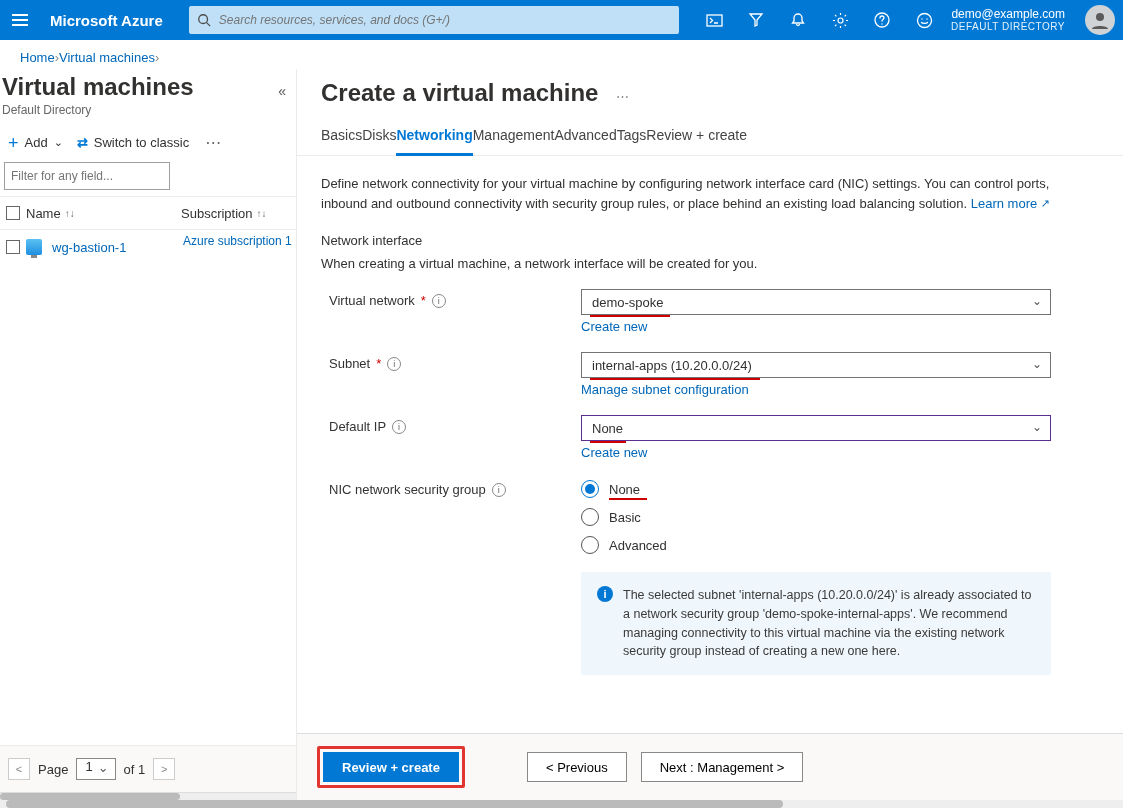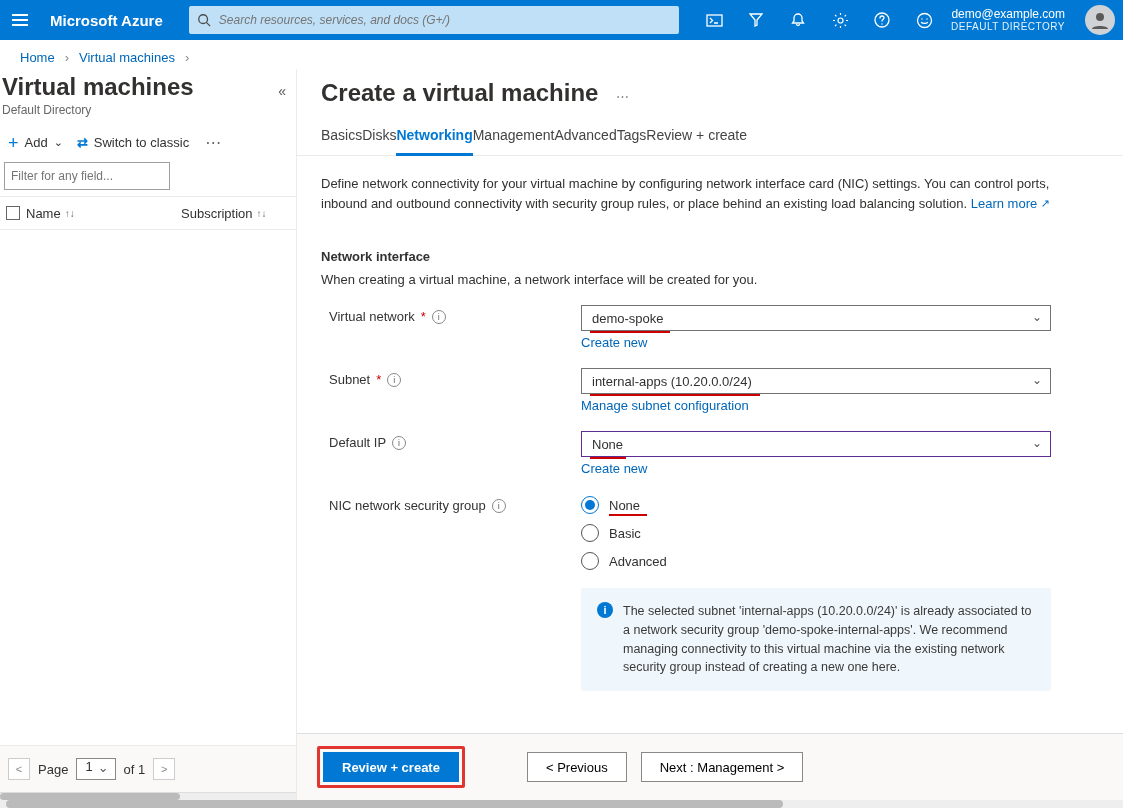--- a/index.html
+++ b/index.html
@@ -26,21 +26,21 @@
   .search input{flex:1;border:0;background:transparent;outline:none;font-size:12px;font-style:italic;color:#555}
   .top-spacer{flex:1}
   .top-icons{display:flex;align-items:center;gap:4px}
   .top-icon{width:38px;height:40px;display:flex;align-items:center;justify-content:center;cursor:pointer;color:#fff}
   .account{text-align:right;line-height:1.2;font-size:12px;padding-right:4px}
   .account .dir{font-size:10px;opacity:.9;letter-spacing:.5px}
   .avatar{width:30px;height:30px;background:#cfd3d6;border-radius:50%;margin-left:8px;display:flex;align-items:center;justify-content:center}
   .avatar svg{color:#5a5a5a}
 
   
-  .crumbs{padding:10px 20px 4px;display:flex;align-items:center;gap:10px;font-size:13px}
+  .crumbs{padding:10px 20px 4px;display:flex;align-items:center;font-size:13px}
   .crumbs a{color:var(--link);text-decoration:none;cursor:pointer}
   .crumbs .chev{color:#888}
 
   .workspace{flex:1;display:flex;min-height:0;position:relative}
 
   
   .blade-left{width:297px;border-right:1px solid var(--light-border);display:flex;flex-direction:column;padding:0 0 0 0px;position:relative}
   .blade-left .title{font-size:24px;font-weight:600;padding:4px 0 0 2px}
   .blade-left .sub{color:#666;font-size:12px;padding:2px 0 14px 2px}
   .blade-left .collapse{position:absolute;right:10px;top:14px;color:#555;cursor:pointer;font-size:14px}
@@ -74,21 +74,21 @@
   .rhead{padding:10px 24px 6px}
   .rhead h1{font-size:24px;font-weight:600;margin:0;display:inline-block}
   .rhead .menu{display:inline-block;margin-left:14px;color:#666;cursor:pointer;letter-spacing:2px}
   .tabs{display:flex;padding:14px 24px 0;border-bottom:1px solid var(--light-border)}
   .tab{padding-bottom:10px;cursor:pointer;color:#444;font-size:14px}
   .tab.active{color:var(--azure-blue);font-weight:700;border-bottom:3px solid var(--azure-blue);margin-bottom:-1px}
   .content{flex:1;overflow:auto;padding:18px 24px 8px}
   .desc{color:var(--text);line-height:1.5;max-width:740px}
   .learn{color:var(--link);text-decoration:none;cursor:pointer}
   .ext{font-size:11px;vertical-align:1px}
-  .section-title{font-weight:700;margin-top:36px;margin-bottom:8px}
+  .section-title{font-weight:400;margin-top:20px;margin-bottom:8px}
   .form-row{display:flex;align-items:flex-start;margin:18px 8px}
   .form-row .lab{width:252px;display:flex;align-items:center;gap:6px;color:#333;padding-top:4px}
   .req{color:#cc0000}
   .info{width:14px;height:14px;border:1px solid #888;border-radius:50%;display:inline-flex;align-items:center;justify-content:center;font-size:9px;color:#666;cursor:pointer}
   .ctrl{flex:1;max-width:470px}
   .select{position:relative;border:1px solid #737373;height:26px;display:flex;align-items:center;padding:0 28px 0 10px;background:#fff;cursor:pointer;font-size:13px}
   .select .chev{position:absolute;right:8px;top:4px;color:#555;font-size:12px}
   .hl{position:absolute;left:8px;bottom:-3px;height:2px;background:var(--hl)}
   .linkbtn{color:var(--link);font-size:13px;margin-top:4px;display:inline-block;cursor:pointer}
   .radio-col{display:flex;flex-direction:column;gap:10px;padding-top:2px}
@@ -218,20 +218,32 @@
       <div class="cell-name">
         <span>Name</span>
         <span class="sort">↑↓</span>
       </div>
       <div class="cell-sub">
         <span>Subscription</span>
         <span class="sort">↑↓</span>
       </div>
     </div>
 
+    <div class="trow">
+      <div class="cell-chk">
+          <div class="box"></div>
+        </div>
+      <div class="cell-name">
+        <span class="vm-icon"></span>
+        <span class="name">wg-bastion-1</span>
+      </div>
+      <div class="cell-sub">
+          <span class="sub">Azure subscription 1</span>
+        </div>
+    </div>
 
     <div class="left-bottom">
       <div class="pager-btn">&lt;</div>
       <span>Page</span>
       <div class="pager-select"><span>1</span></div>
       <span>of 1</span>
       <div class="pager-btn">&gt;</div>
     </div>
     <div class="left-scroll">
         <div class="thumb"></div>

